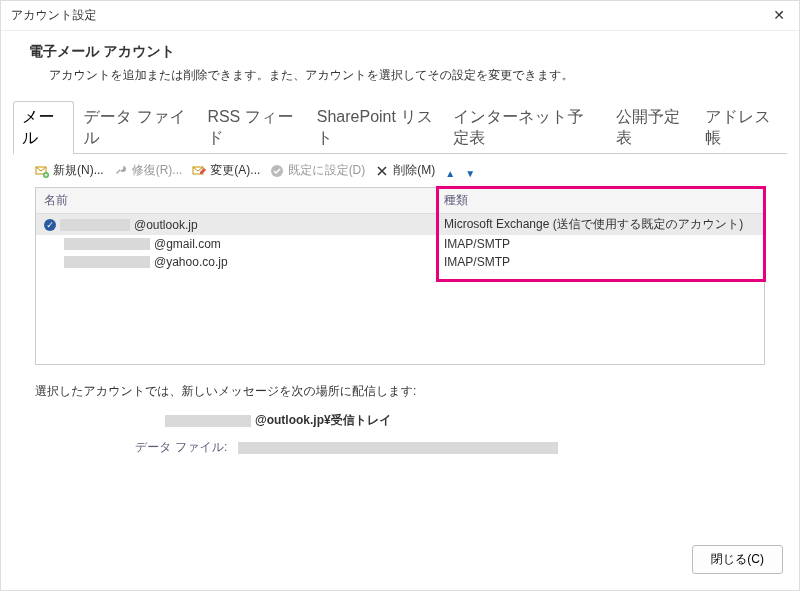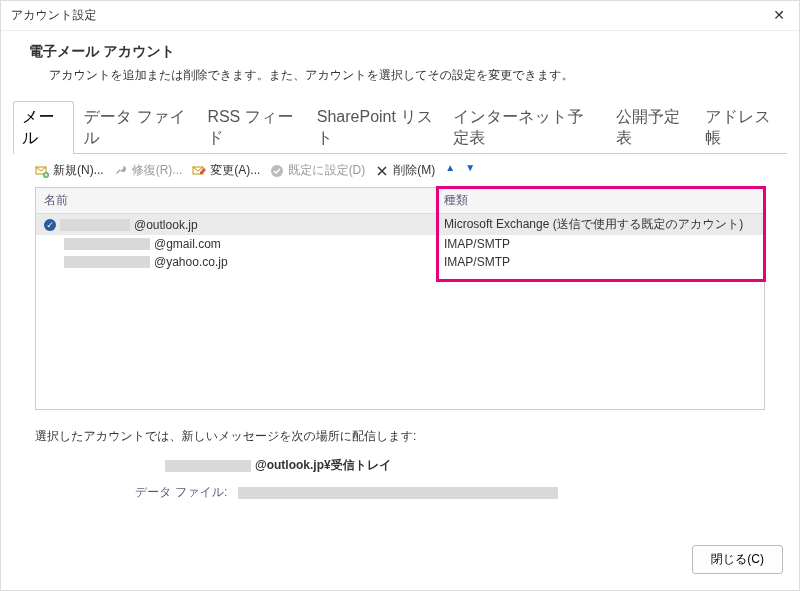--- a/index.html
+++ b/index.html
@@ -22,27 +22,27 @@
 .header h1 { font-size: 14px; font-weight: bold; margin-bottom: 6px; }
 .header p { font-size: 12px; color: #333; padding-left: 20px; }
 .tabs-area { padding: 0 12px; }
 .tabs { display: flex; border-bottom: 1px solid #ccc; }
 .tab {
   padding: 5px 8px; font-size: 16px; color: #555; cursor: default;
   border: 1px solid transparent; border-bottom: none; position: relative; top: 1px;
 }
 .tab.active { border-color: #ccc; background: #fff; color: #000; border-radius: 3px 3px 0 0; }
 .toolbar {
-  display: flex; align-items: flex-start; gap: 10px;
+  display: flex; align-items: flex-end; gap: 10px;
   padding: 8px 22px; font-size: 12px;
 }
 .tool { display: inline-flex; align-items: center; gap: 4px; }
 .tool.disabled { color: #999; }
 .icon { display: inline-flex; width: 14px; height: 14px; align-items: center; justify-content: center; }
-.table-wrap { margin: 0 22px; border: 1px solid #ccc; height: 223px; position: relative; }
+.table-wrap { margin: 0 22px; border: 1px solid #ccc; height: 178px; position: relative; }
 .table-head { display: flex; background: #f5f5f5; border-bottom: 1px solid #ddd; font-size: 12px; color: #5a5a7a; }
 .col-name { width: 400px; padding: 4px 8px; }
 .col-type { flex: 1; padding: 4px 8px; }
 .row { display: flex; font-size: 12px; }
 .row.sel { background: #eaeaea; }
 .row .col-name, .row .col-type { padding: 2px 8px; color: #333; }
 .row .col-name { display: flex; align-items: center; gap: 4px; }
 .redacted { display: inline-block; background: #d9d9d9; height: 12px; }
 .r-70 { width: 70px; }
 .r-86 { width: 86px; }

